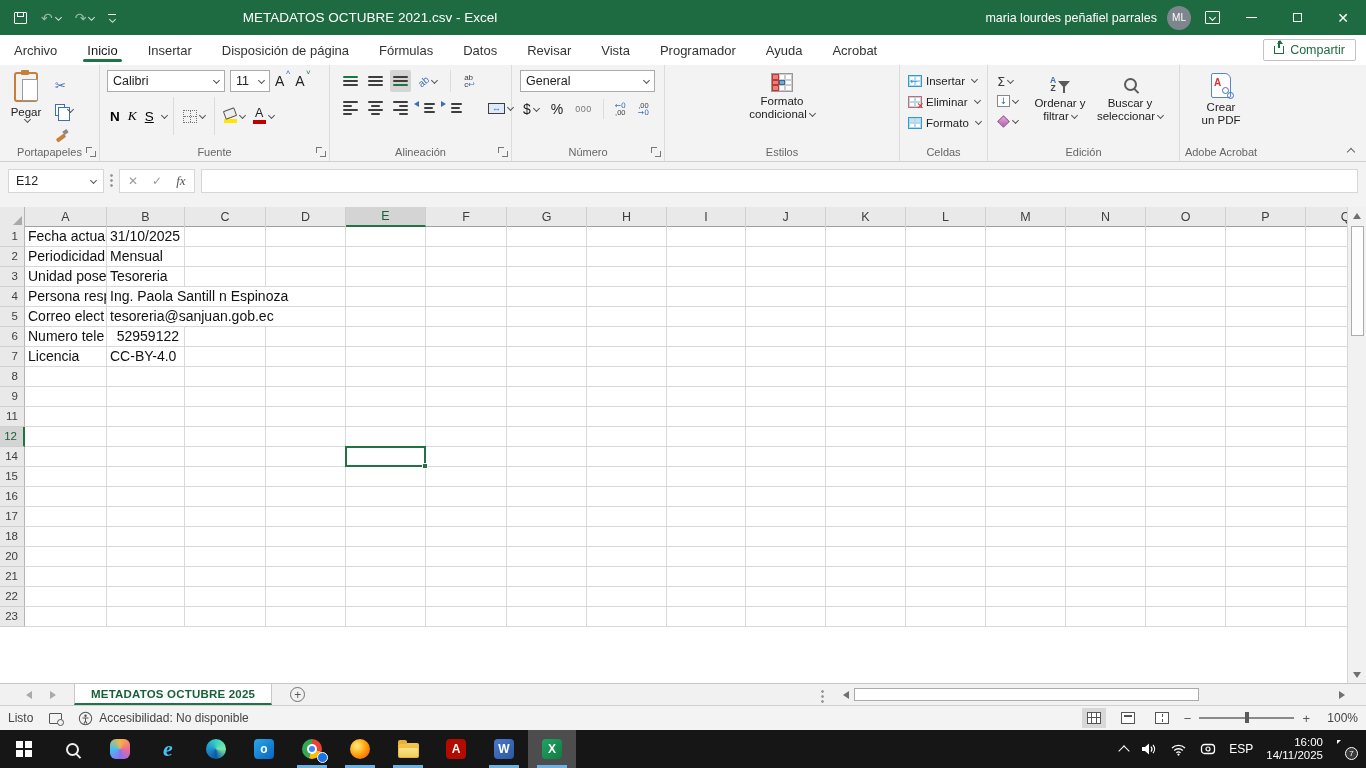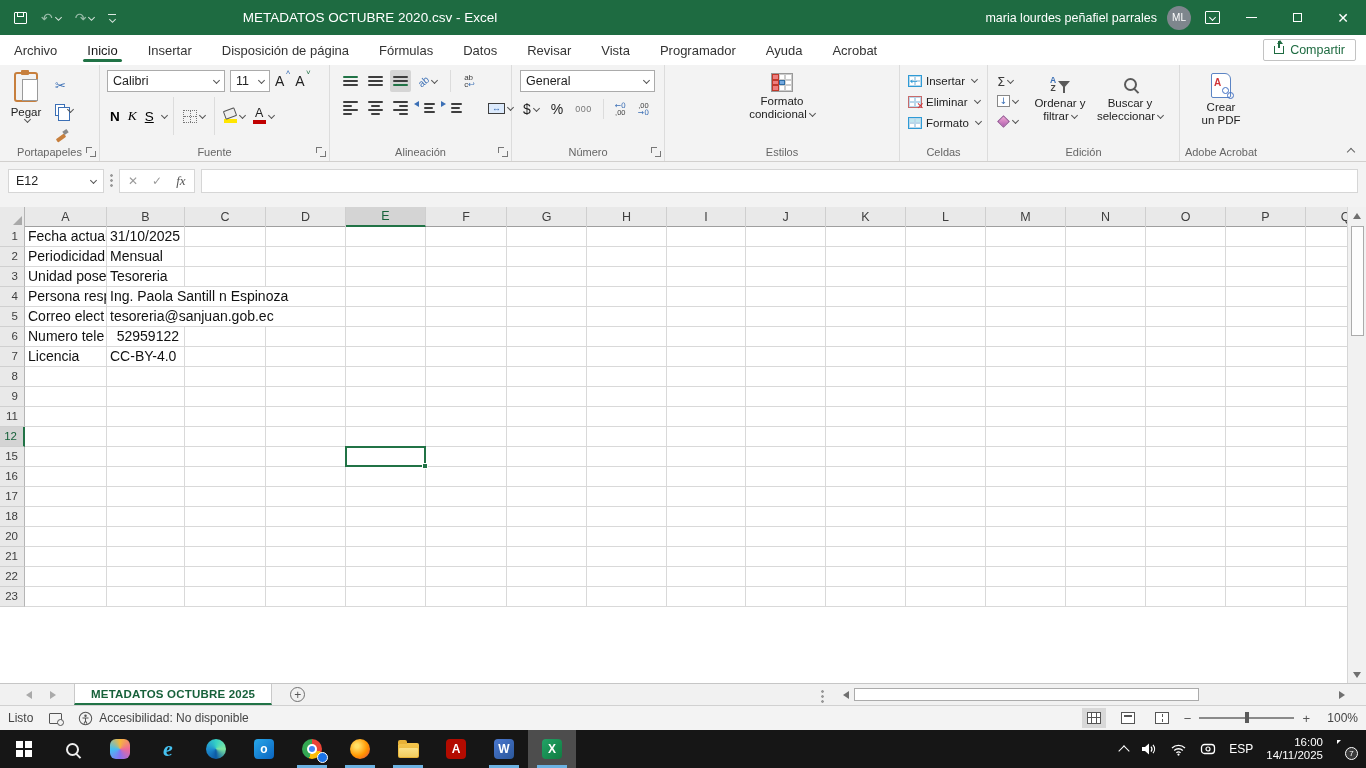--- a/index.html
+++ b/index.html
@@ -256,21 +256,21 @@
   <header class="titlebar">
     <div class="qat">
       <span class="saveico"></span>
       <span><span class="arr dim">↶</span><span class="chev w"></span></span>
       <span><span class="arr dim">↷</span><span class="chev w"></span></span>
       <span class="qat-custom">
           <b></b>
           <span class="chev w" style="margin:0"></span>
         </span>
     </div>
-    <div class="tb-title">METADATOS OCTUBRE 2020.csv  -  Excel</div>
+    <div class="tb-title">METADATOS OCTUBRE 2021.csv  -  Excel</div>
     <div class="tb-right">
       <span class="tb-user">maria lourdes peñafiel parrales</span>
       <span class="avatar">ML</span>
       <span class="ribopt"></span>
       <span class="wbtn">
           <span class="minico"></span>
         </span>
       <span class="wbtn">
           <span class="restico"></span>
         </span>
@@ -832,20 +832,40 @@
             <div class="cell" style="width: 80px;"></div>
             <div class="cell" style="width: 80px;"></div>
             <div class="cell" style="width: 80px;"></div>
             <div class="cell" style="width: 80px;"></div>
             <div class="cell" style="width: 80px;"></div>
             <div class="cell" style="width: 80px;"></div>
             <div class="cell" style="width: 80px;"></div>
           </div>
           <div class="grow">
             <div class="rowh sel">12</div>
+            <div class="cell" style="width: 82px;"></div>
+            <div class="cell" style="width: 78px;"></div>
+            <div class="cell" style="width: 81px;"></div>
+            <div class="cell" style="width: 80px;"></div>
+            <div class="cell" style="width: 80px;"></div>
+            <div class="cell" style="width: 81px;"></div>
+            <div class="cell" style="width: 80px;"></div>
+            <div class="cell" style="width: 80px;"></div>
+            <div class="cell" style="width: 79px;"></div>
+            <div class="cell" style="width: 80px;"></div>
+            <div class="cell" style="width: 80px;"></div>
+            <div class="cell" style="width: 80px;"></div>
+            <div class="cell" style="width: 80px;"></div>
+            <div class="cell" style="width: 80px;"></div>
+            <div class="cell" style="width: 80px;"></div>
+            <div class="cell" style="width: 80px;"></div>
+            <div class="cell" style="width: 80px;"></div>
+          </div>
+          <div class="grow">
+            <div class="rowh">14</div>
             <div class="cell" style="width: 82px;"></div>
             <div class="cell" style="width: 78px;"></div>
             <div class="cell" style="width: 81px;"></div>
             <div class="cell" style="width: 80px;"></div>
             <div class="cell" style="width: 80px;"></div>
             <div class="cell" style="width: 81px;"></div>
             <div class="cell" style="width: 80px;"></div>
             <div class="cell" style="width: 80px;"></div>
             <div class="cell" style="width: 79px;"></div>
             <div class="cell" style="width: 80px;"></div>

